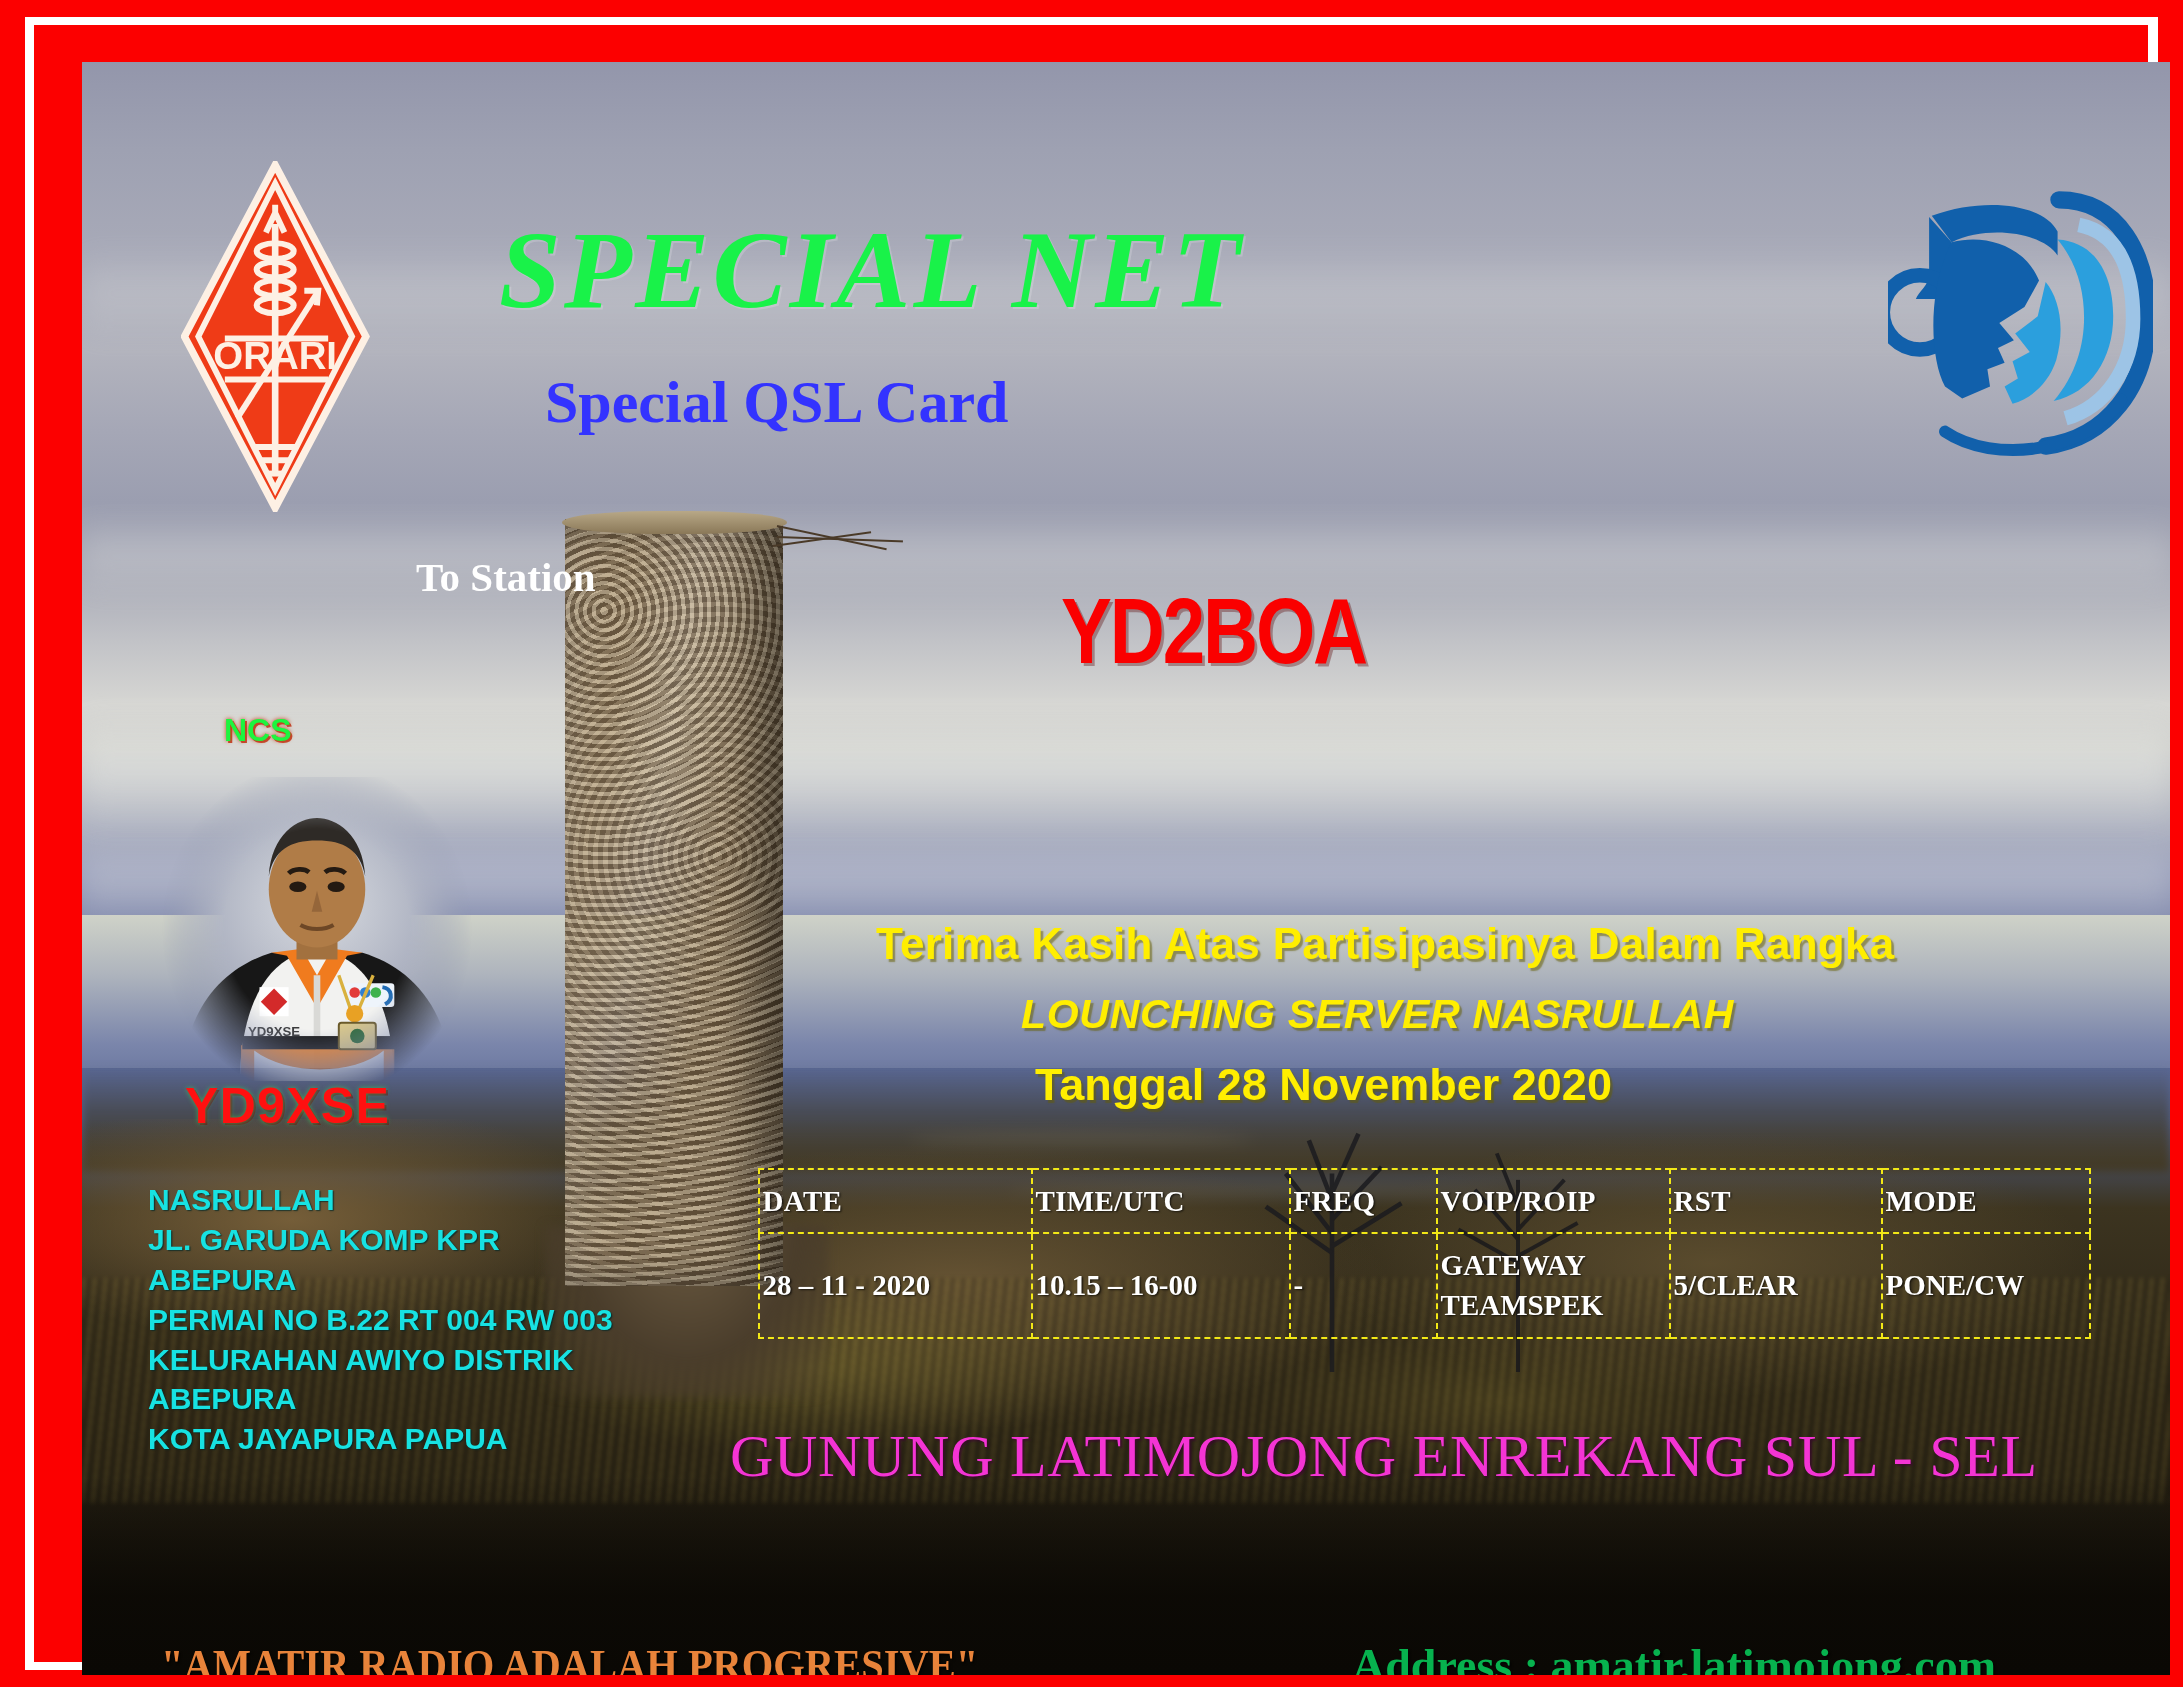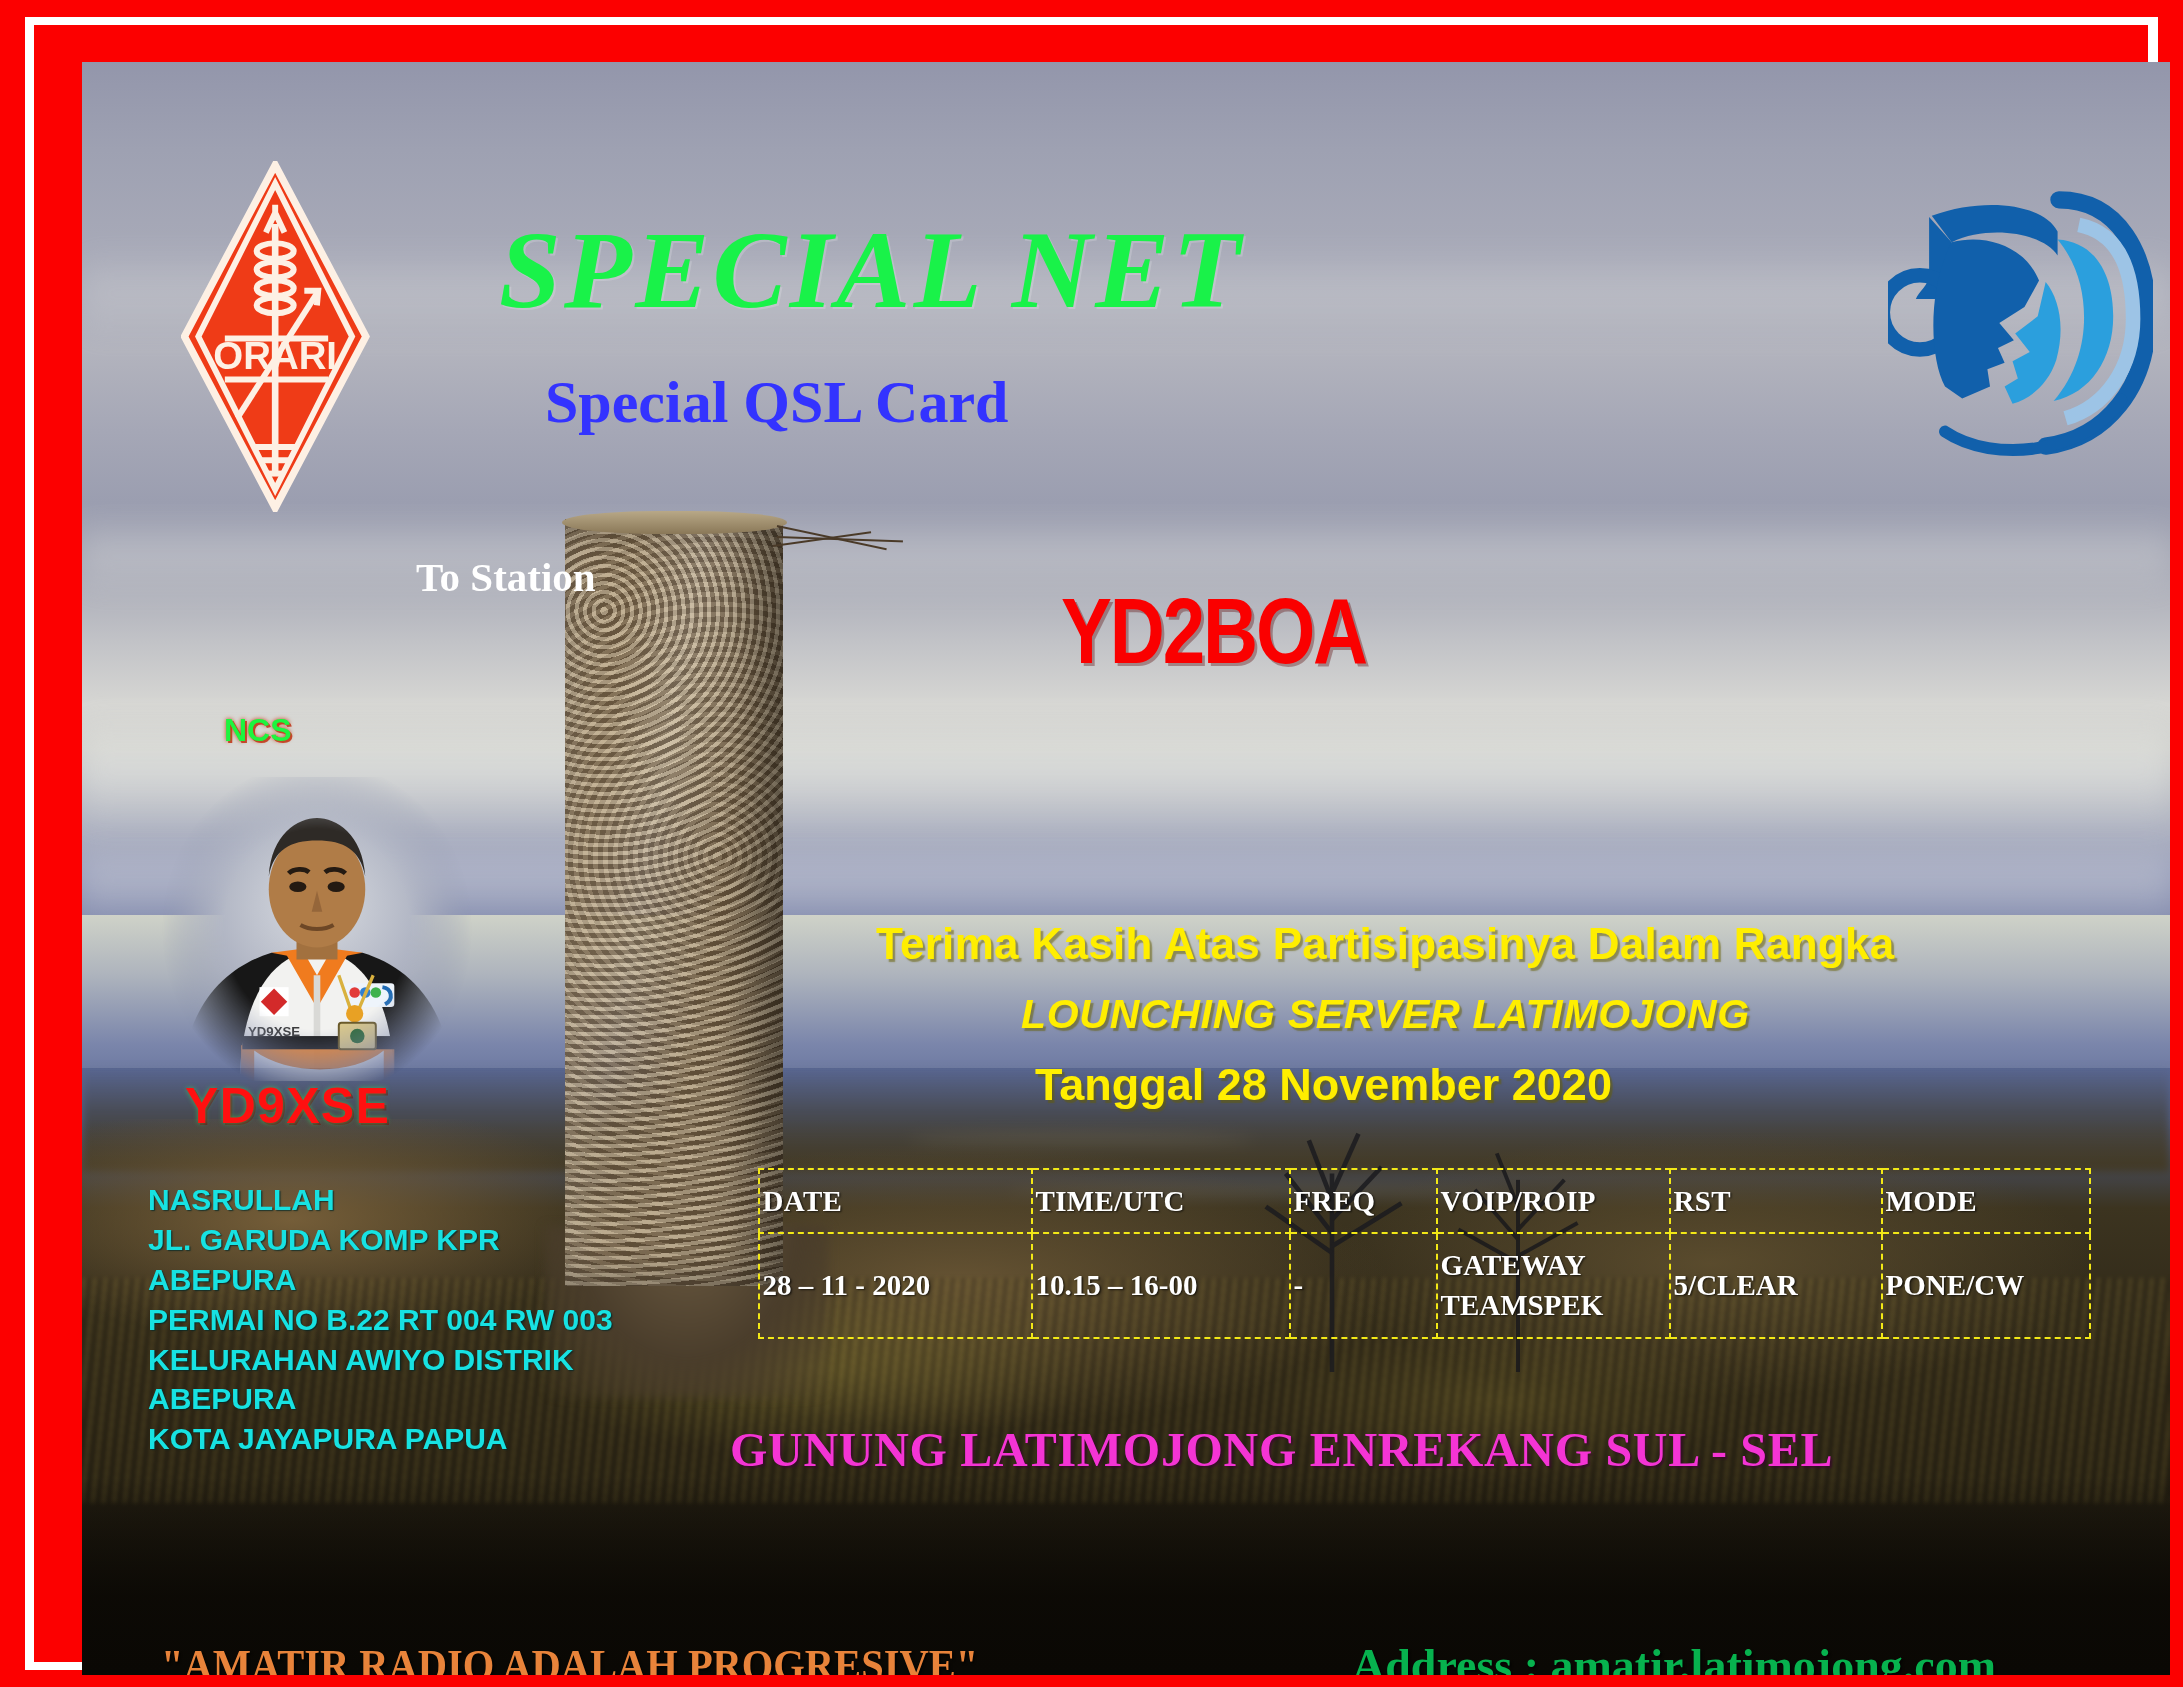--- a/index.html
+++ b/index.html
@@ -248,21 +248,21 @@
     font-family: "Liberation Serif", serif;
     font-weight: bold;
     text-shadow: 1.3px 1.3px 2px rgba(0,0,0,.65);
     padding: 0 2.6px;
   }
   #qso-table th { height: 64px; font-size: 29px; letter-spacing: 0.3px; }
   #qso-table td { height: 105px; font-size: 29px; line-height: 1.35; }
 
   #gunung {
     left: 648px; top: 1364px;
-    font-size: 48px; font-weight: bold;
+    font-size: 60px; font-weight: normal;
     color: #f434d4;
     font-family: "Liberation Serif", serif;
     letter-spacing: 0.7px;
     text-shadow: 2px 2px 2px rgba(60,0,50,.6);
   }
   #motto {
     left: 79px; top: 1581px;
     font-size: 45px; font-weight: bold;
     color: #e8833a;
     font-family: "Liberation Serif", serif;
@@ -373,21 +373,21 @@
         <path d="M238 172 C258 196 268 240 254 290 C242 326 216 348 188 356
                  L176 330 L196 318 L188 292 L214 278 L192 250 L226 224 Z" fill="#2b9fdd"></path>
       </svg>
 
       <div class="t" id="title-net">SPECIAL NET</div>
       <div class="t" id="title-qsl">Special QSL Card</div>
       <div class="t" id="to-station">To Station</div>
       <div class="t" id="callsign">YD2BOA</div>
 
       <div class="t yl" id="thanks1">Terima Kasih Atas Partisipasinya Dalam Rangka</div>
-      <div class="t yl" id="thanks2">LOUNCHING SERVER LATIMOJONG</div>
+      <div class="t yl" id="thanks2">LOUNCHING SERVER NASRULLAH</div>
       <div class="t yl" id="thanks3">Tanggal  28  November  2020</div>
 
       <div class="t" id="ncs-label">NCS</div>
       <div id="ncs-photo">
         <svg viewBox="0 0 490 460" width="324" height="304">
           <defs>
             <radialGradient id="bgv" cx="50%" cy="42%" r="62%">
               <stop offset="0%" stop-color="#d8dbe0"></stop>
               <stop offset="60%" stop-color="#a9aebe"></stop>
               <stop offset="100%" stop-color="#7d85a2"></stop>

